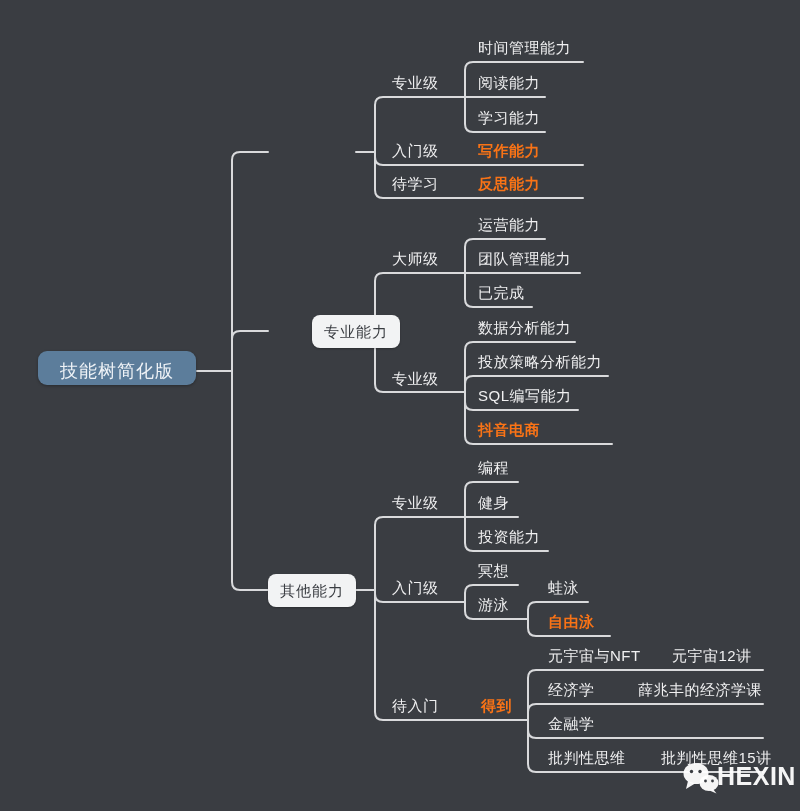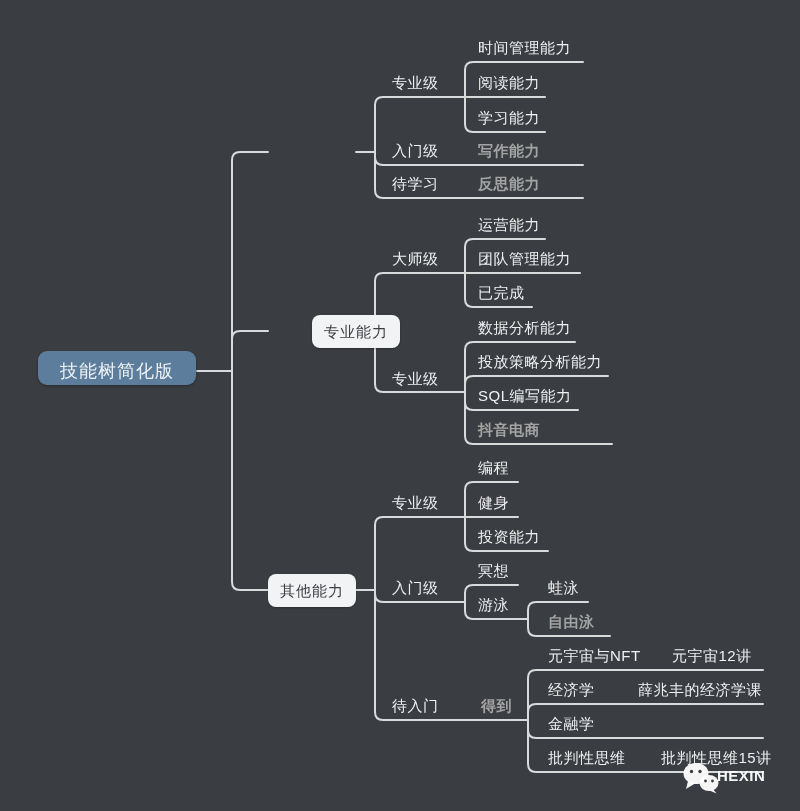--- a/index.html
+++ b/index.html
@@ -5,34 +5,34 @@
   html,body{margin:0;padding:0;}
   body{font-family:"Liberation Sans","DejaVu Sans",sans-serif;}
   #canvas{
     position:relative;width:800px;height:811px;background:#3a3d42;overflow:hidden;
   }
   #wires{position:absolute;left:0;top:0;}
   .lbl{
     position:absolute;height:20px;line-height:20px;font-size:15px;
     color:#f0f0f1;white-space:nowrap;letter-spacing:0.5px;
   }
-  .lbl.red{color:#a3a3a3;font-weight:bold;}
+  .lbl.red{color:#f97316;font-weight:bold;}
   .box{
     position:absolute;width:88px;height:33px;line-height:33px;text-align:center;
     background:#f2f3f4;color:#3a3d42;font-size:15px;border-radius:8px;
     letter-spacing:1px;box-shadow:0 1px 2px rgba(0,0,0,0.25);
   }
   .rootbox{
     position:absolute;left:38px;top:351px;width:158px;height:34px;line-height:41px;
     text-align:center;background:#5c7d9b;color:#eef2f6;font-size:18px;border-radius:9px;
     letter-spacing:1px;box-shadow:0 1px 3px rgba(0,0,0,0.3);
   }
   .watermark{
     position:absolute;left:717px;top:764px;height:24px;line-height:24px;
-    font-size:15px;font-weight:bold;color:rgba(255,255,255,0.95);letter-spacing:0.5px;
+    font-size:25px;font-weight:bold;color:rgba(255,255,255,0.95);letter-spacing:0.5px;
   }
   .wm-icon{position:absolute;left:683px;top:762px;width:36px;height:32px;}
 </style>
 </head>
 <body>
 
 <div id="canvas">
 
   <svg id="wires" width="800" height="811">
     <g fill="none" stroke="#d9dadc" stroke-width="2" stroke-linecap="round">

